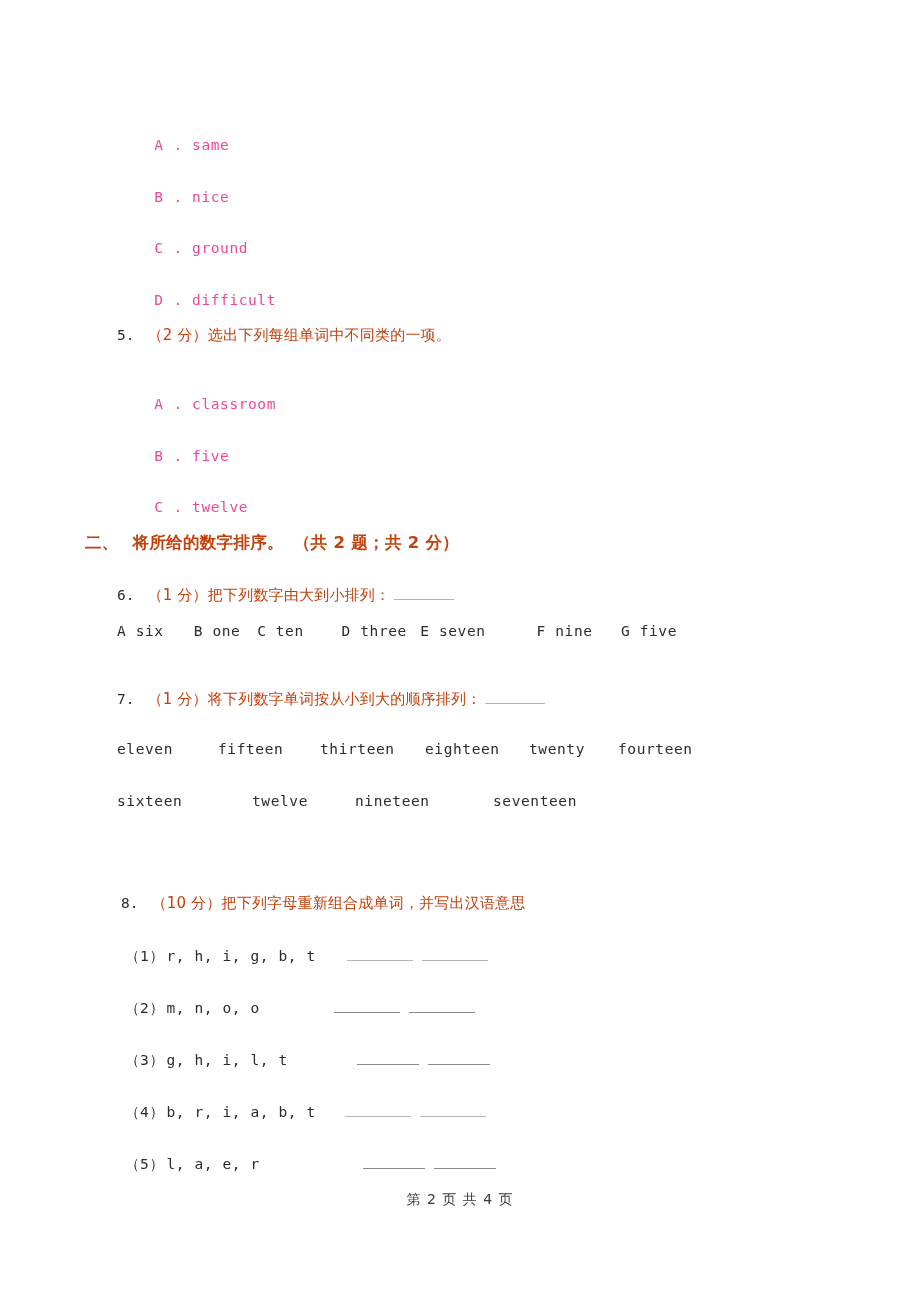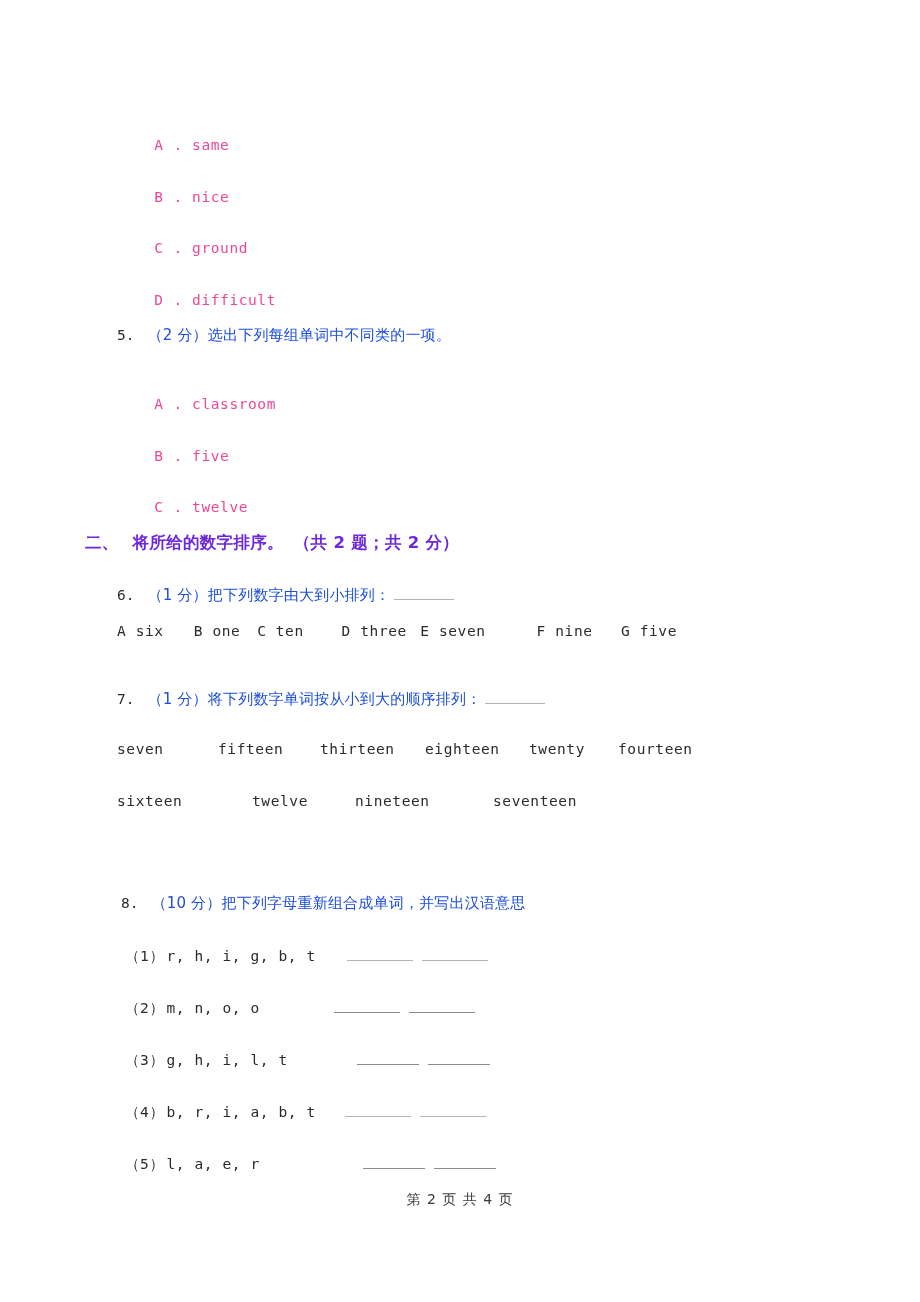--- a/index.html
+++ b/index.html
@@ -50,32 +50,32 @@
   }
   .q-num {
     font-family: "DejaVu Sans Mono", monospace;
     font-size: 14.5px;
     color: #2b2b2b;
     margin-right: 13px;
   }
   .q-text {
     font-family: "DejaVu Sans", sans-serif;
     font-size: 15px;
-    color: #1d4ed8;
+    color: #c2410c;
     letter-spacing: 0.2px;
   }
 
   
   .section-heading {
     position: absolute;
     left: 85px;
     font-family: "DejaVu Sans", sans-serif;
     font-weight: bold;
     font-size: 16.5px;
-    color: #6d28d9;
+    color: #c2410c;
     white-space: nowrap;
     letter-spacing: 0.3px;
   }
   .section-heading .sh-index { margin-right: 14px; }
   .section-heading .sh-meta { margin-left: 10px; }
 
   
   .blank {
     display: inline-block;
     border-bottom: 1px solid #8b8b8b;
@@ -180,21 +180,21 @@
     <span>G five</span>
   </div>
 
   <div class="question" style="top:690px;">
     <span class="q-num">7.</span>
     <span class="q-text">（1 分）将下列数字单词按从小到大的顺序排列：</span>
     <span class="blank w60 faint" style="margin-left:4px;"></span>
   </div>
 
   <div class="wordrow" style="top:741px; left:117px; width:580px;">
-    <span style="width:101px;">seven</span>
+    <span style="width:101px;">eleven</span>
     <span style="width:102px;">fifteen</span>
     <span style="width:105px;">thirteen</span>
     <span style="width:104px;">eighteen</span>
     <span style="width:89px;">twenty</span>
     <span>fourteen</span>
   </div>
 
   <div class="wordrow" style="top:793px; left:117px; width:500px;">
     <span style="width:135px;">sixteen</span>
     <span style="width:103px;">twelve</span>

